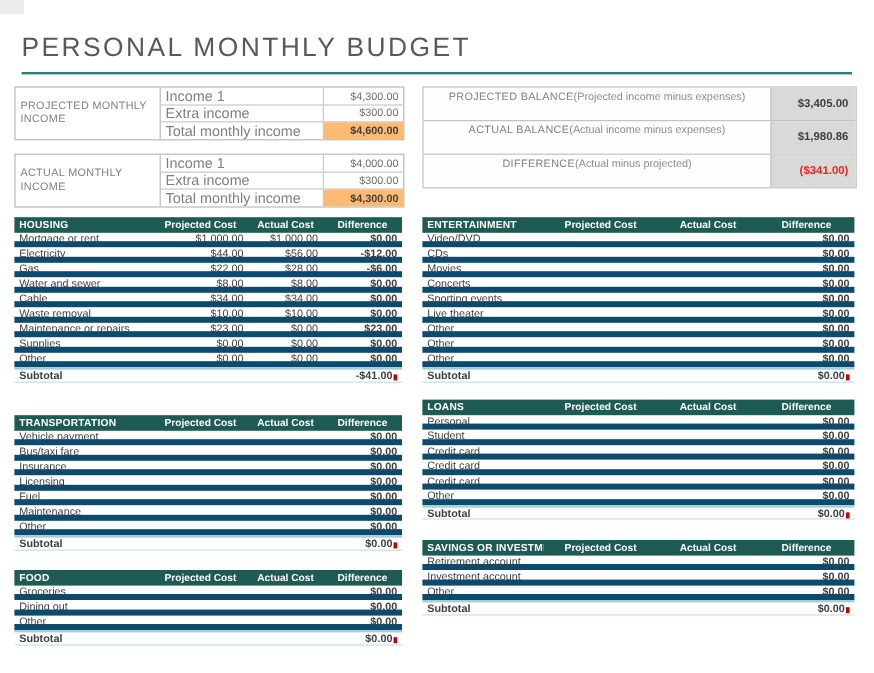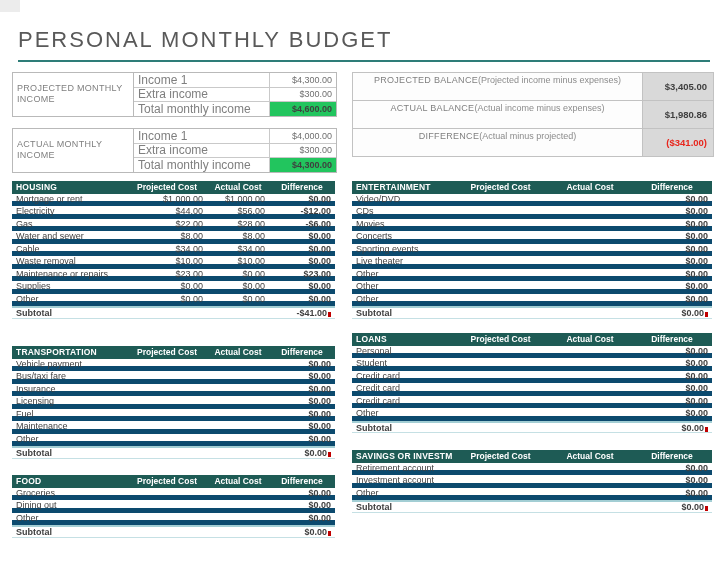--- a/index.html
+++ b/index.html
@@ -17,21 +17,21 @@
   .income-box.actual{top:128px;}
   .income-label{width:112px;border-right:1px solid #b9b9b9;color:#7f7f7f;font-size:9px;
                 letter-spacing:.3px;padding:2px 4px;display:flex;align-items:center;line-height:11px;}
   .income-rows{flex:1;display:flex;flex-direction:column;}
   .income-row{display:flex;height:13.5px;border-bottom:1px solid #c9c9c9;align-items:stretch;}
   .income-row:last-child{border-bottom:none;}
   .income-name{flex:1;font-size:12px;color:#7f7f7f;padding-left:4px;border-right:1px solid #c9c9c9;
                display:flex;align-items:center;}
   .income-value{width:62px;font-size:9px;color:#6f6f6f;display:flex;align-items:center;
                 justify-content:flex-end;padding-right:4px;}
-  .income-row.total .income-value{background:#22c55e;font-weight:bold;color:#3f3f3f;}
+  .income-row.total .income-value{background:#fdba74;font-weight:bold;color:#3f3f3f;}
 
   
   .balance-box{position:absolute;left:352px;top:72px;width:360px;border:1px solid #c2c2c2;background:#fdfdfd;}
   .balance-row{display:flex;height:27px;border-bottom:1px solid #c2c2c2;}
   .balance-row:last-child{border-bottom:none;}
   .balance-text{flex:1;padding:2px 5px;display:flex;justify-content:center;}
   .balance-title{font-size:9px;color:#7f7f7f;letter-spacing:.3px;line-height:11px;}
   .balance-subtitle{font-size:9px;color:#8c8c8c;line-height:11px;}
   .balance-value{width:64px;background:#d9d9d9;border-left:1px solid #c2c2c2;display:flex;
                  align-items:center;justify-content:flex-end;padding-right:6px;font-size:9.5px;

